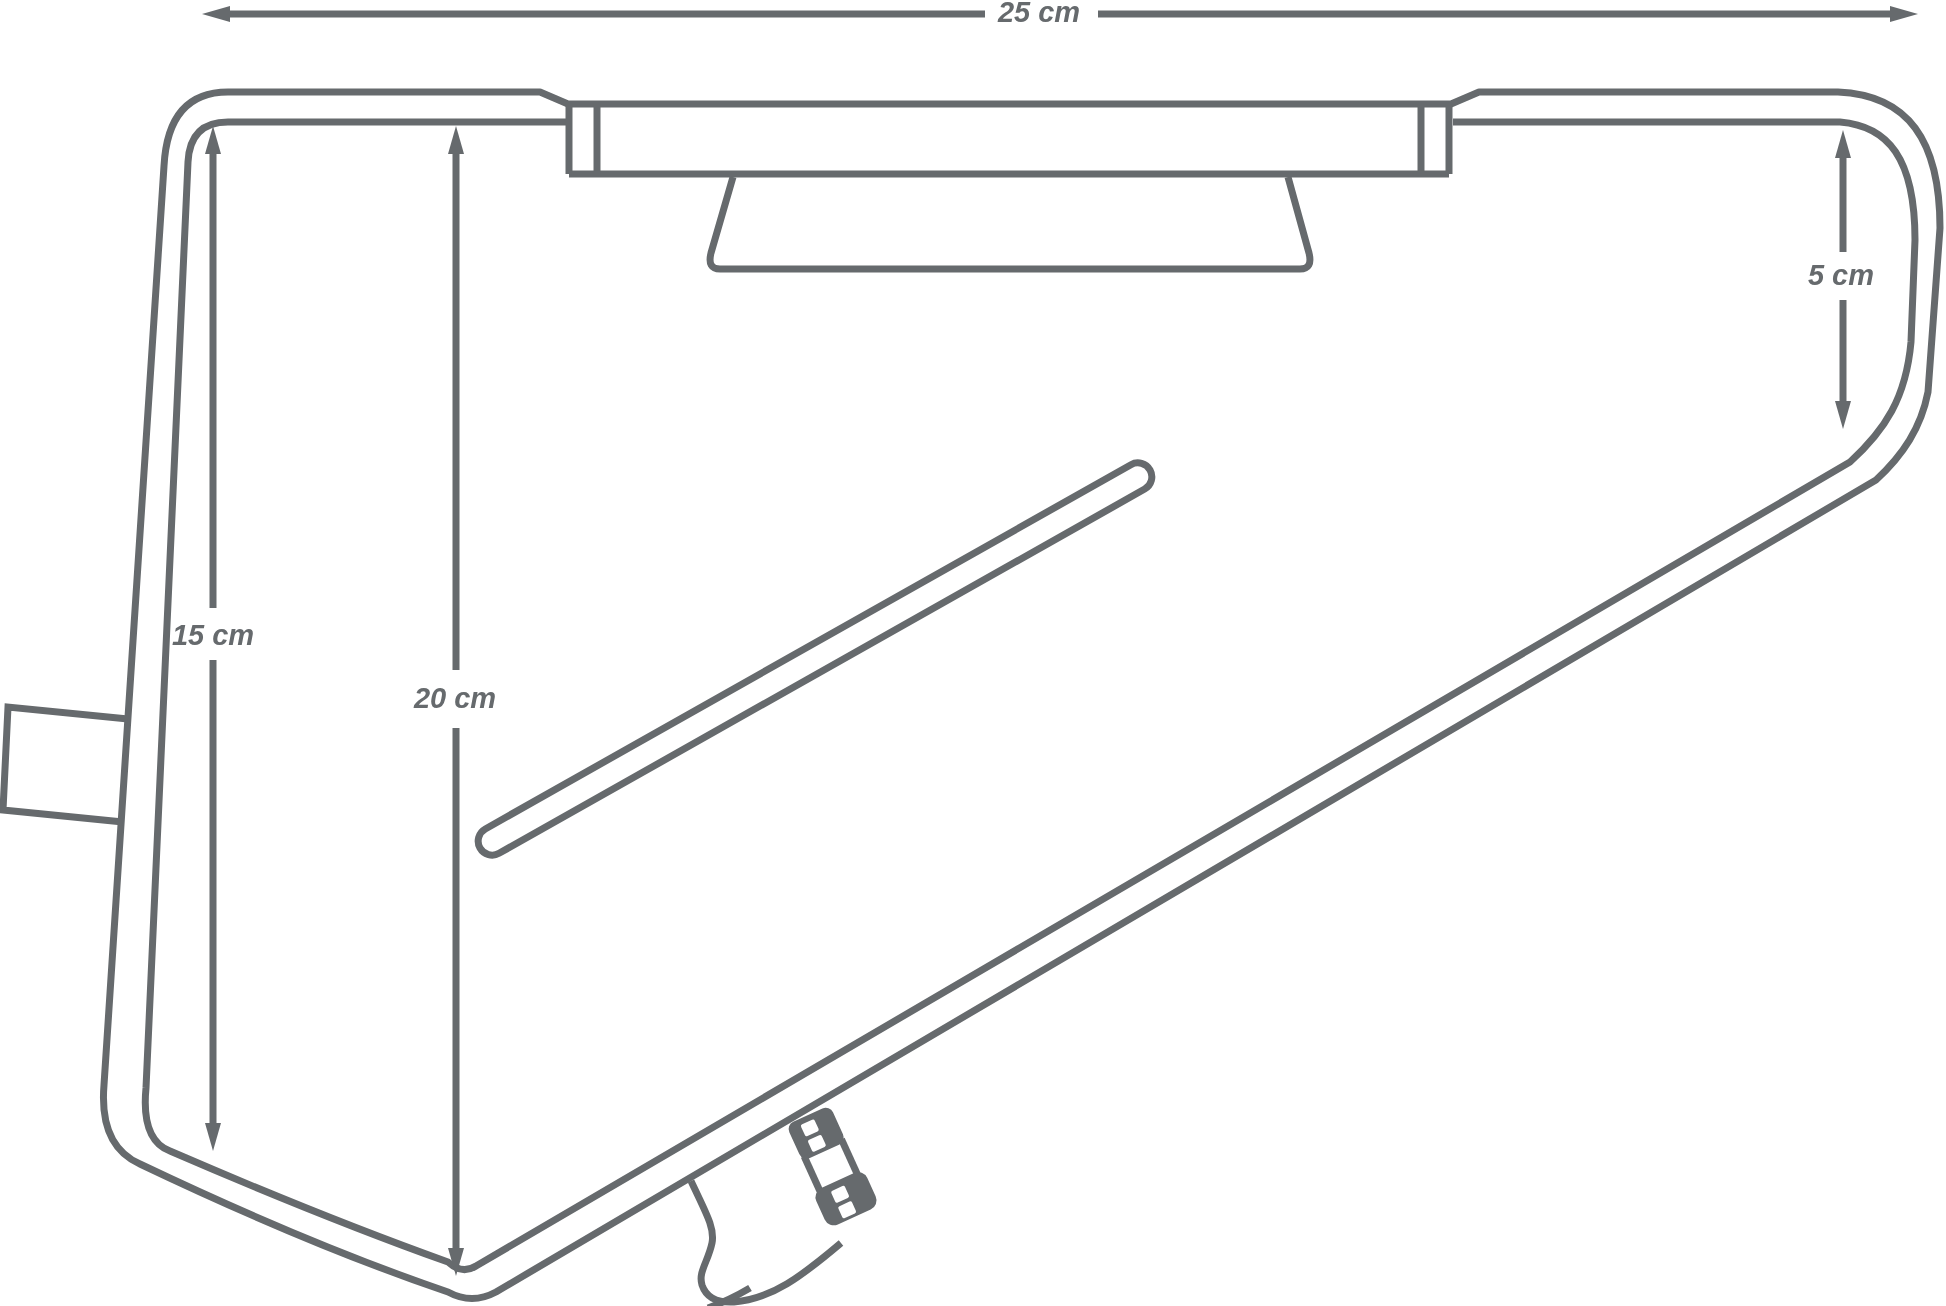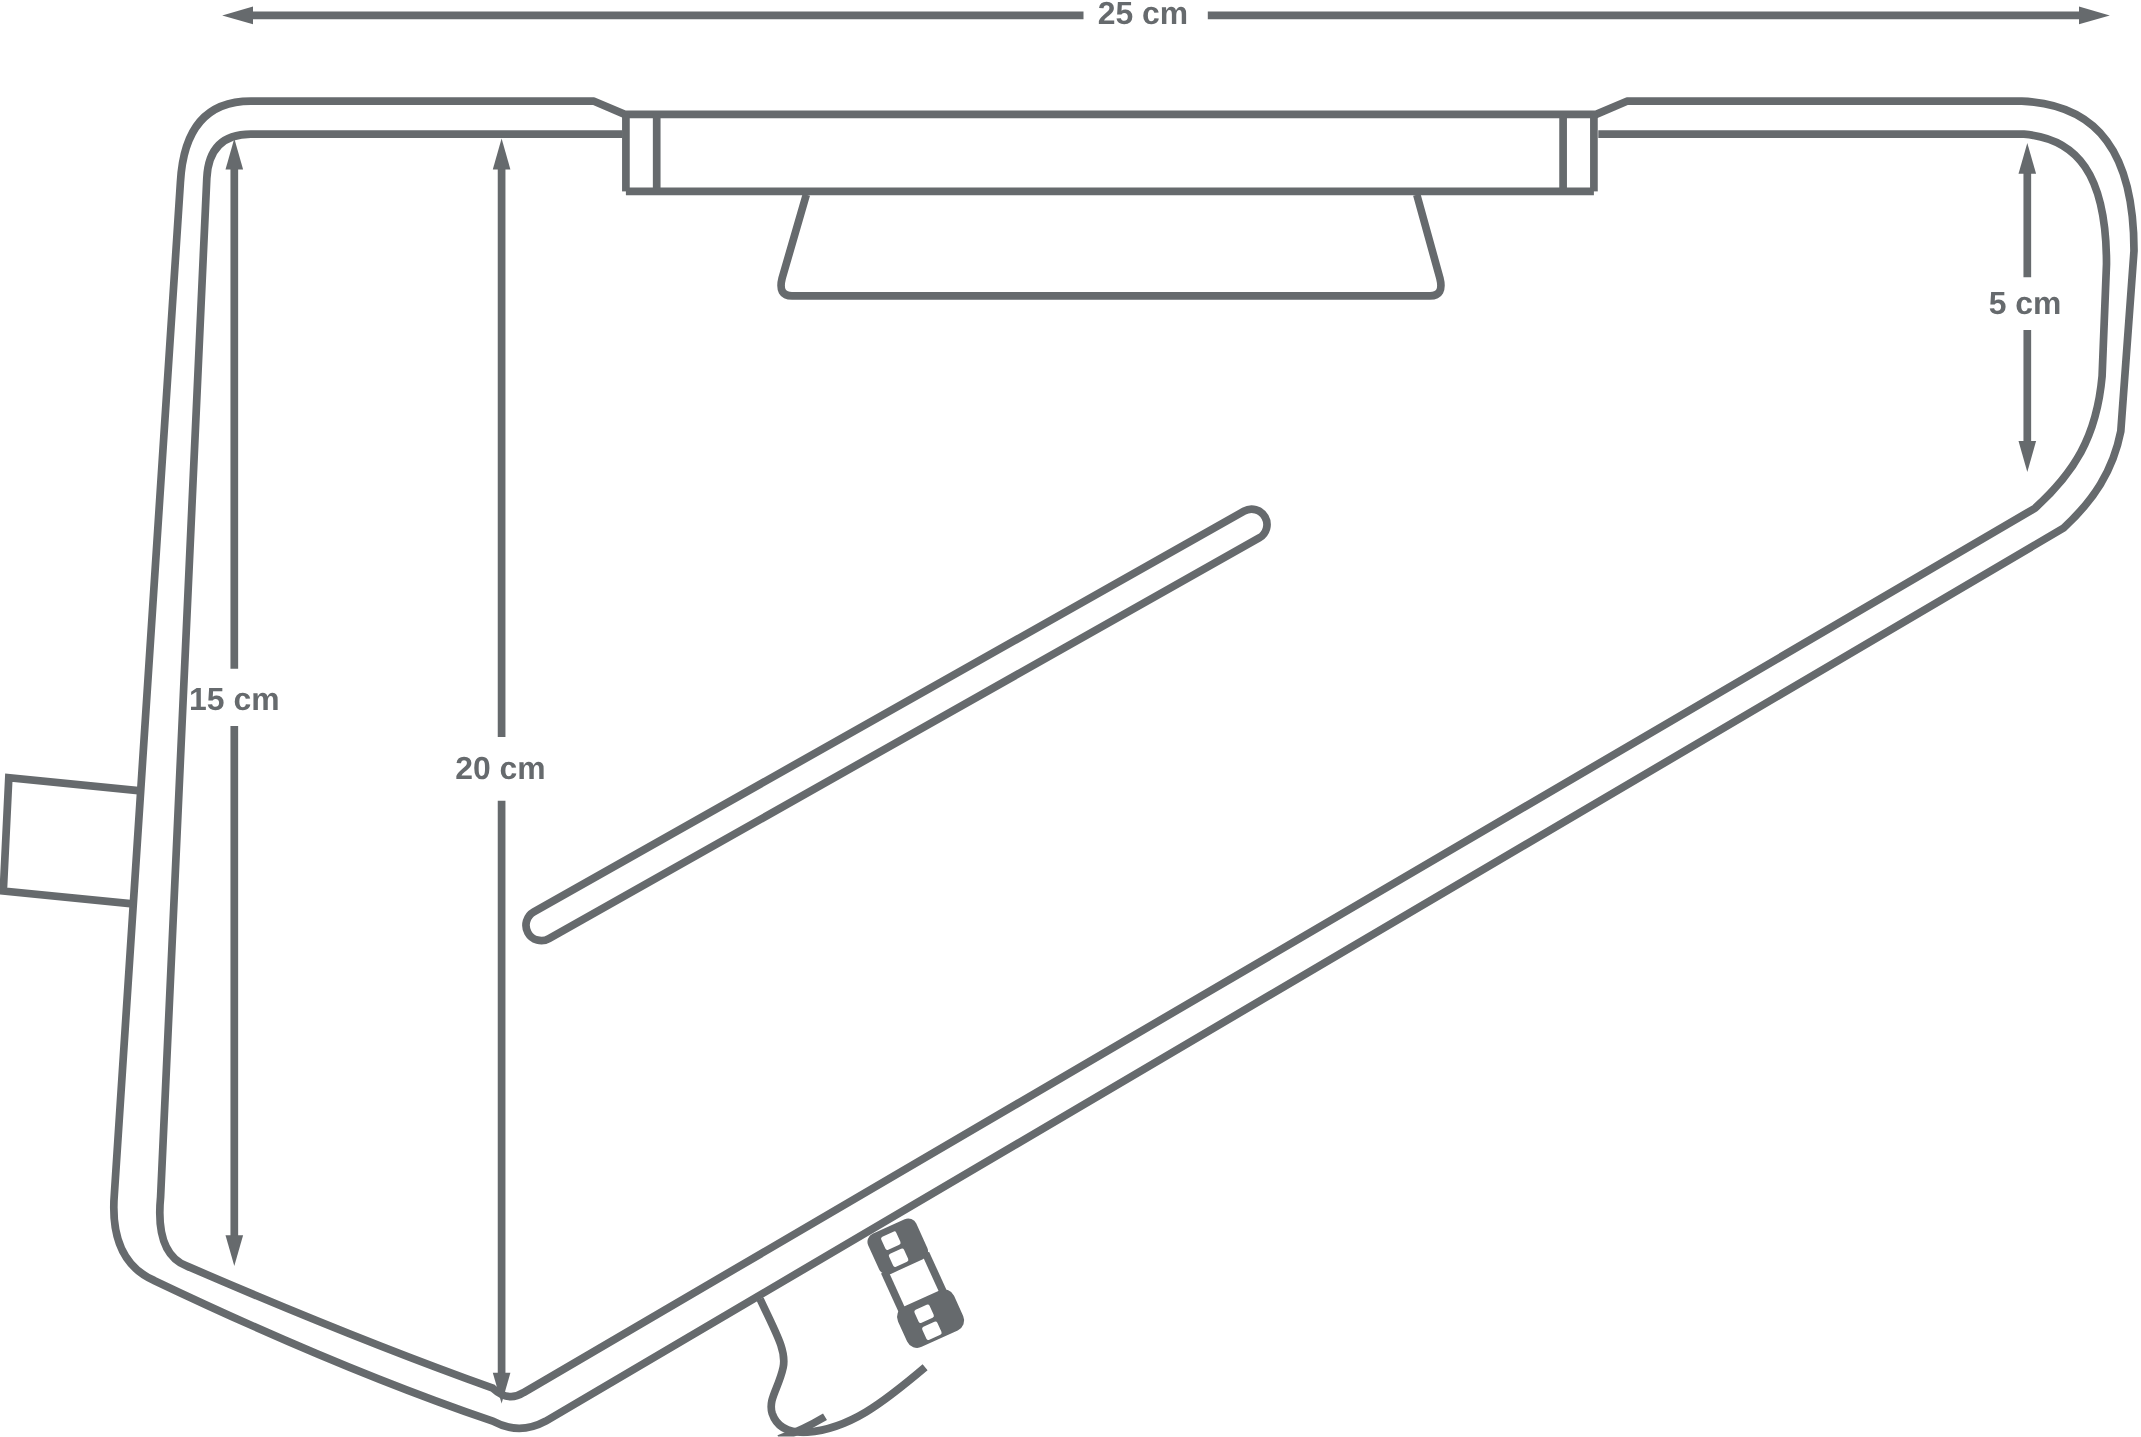--- a/index.html
+++ b/index.html
@@ -1,16 +1,16 @@
 <!DOCTYPE html>
 <html><head>
 <meta charset="utf-8">
 <style>
   html,body{margin:0;padding:0;background:#ffffff;}
-  .wrap{width:1946px;height:1306px;position:relative;overflow:hidden;}
+  .wrap{width:1946px;height:1306px;position:relative;overflow:hidden;font-style:italic;}
   svg{display:block;}
   text{font-family:"Liberation Sans",sans-serif;font-weight:bold;fill:#666a6d;}
 </style>
 </head>
 <body>
 <div class="wrap">
 <svg width="1946" height="1306" viewBox="0 0 1946 1306">
   <g stroke="#666a6d" stroke-width="7" fill="none">
 
     <path id="outer" d="M 228,92

